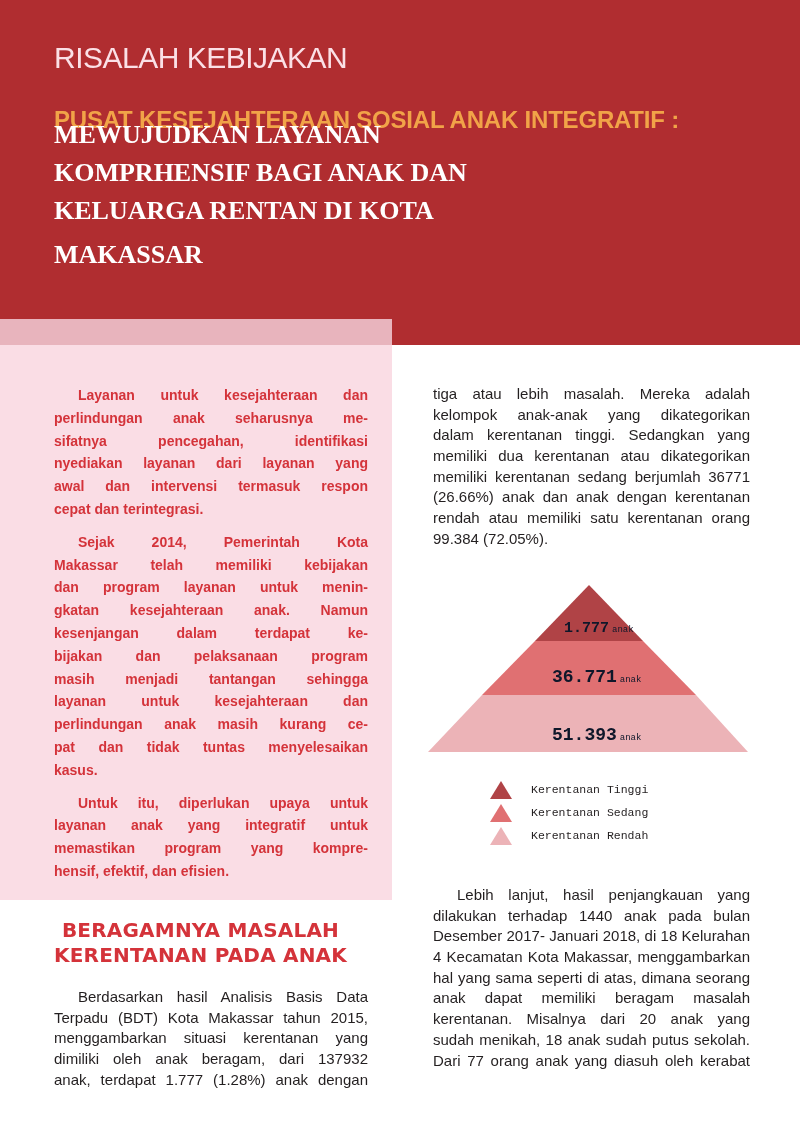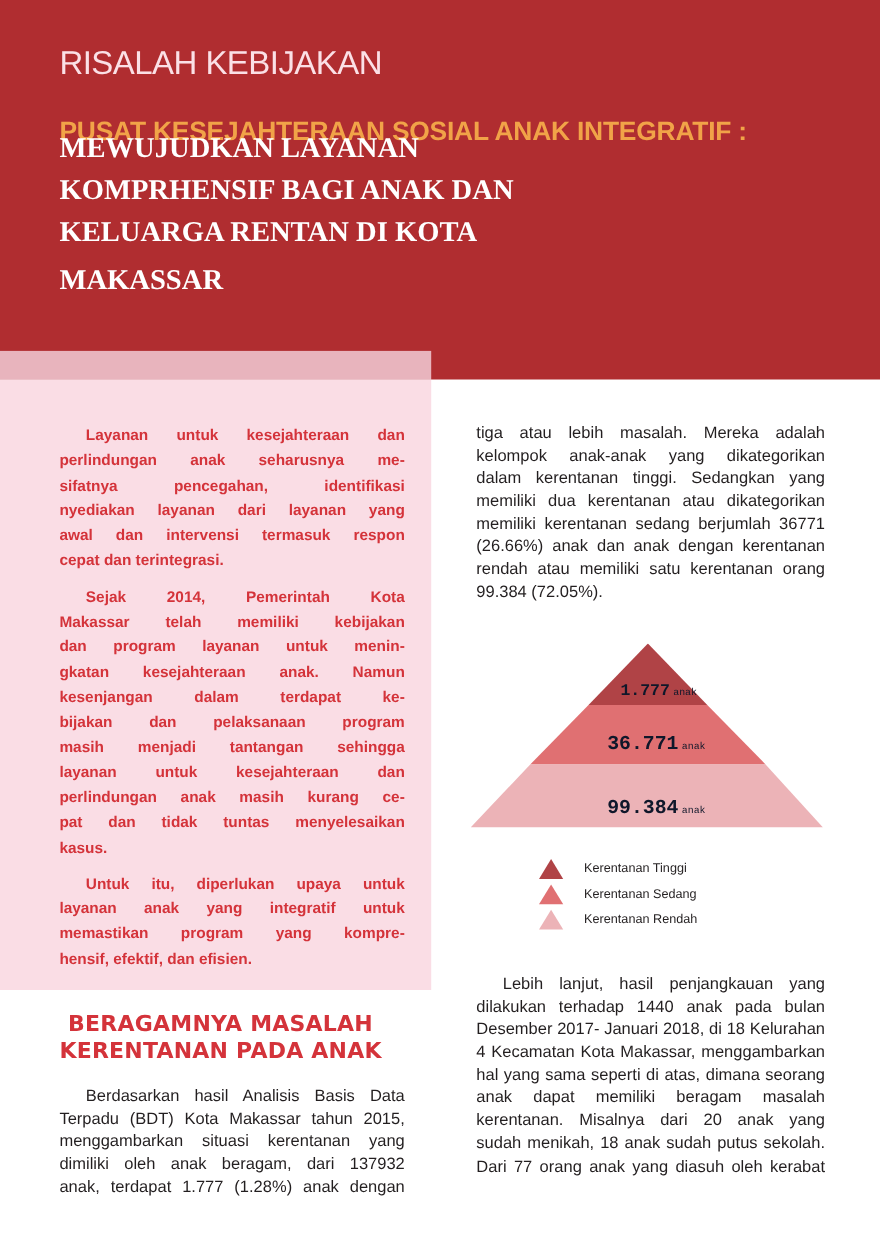--- a/index.html
+++ b/index.html
@@ -22,21 +22,21 @@
   .body-right { position:absolute; left:433px; width:317px; color:#231f20; font-family:"Liberation Sans", sans-serif; font-size:15px; }
   .body-left .line, .body-right .line { height:20.7px; line-height:20.7px; }
   .body-right.top { top:384px; }
   .body-right.bottom { top:885px; }
   .pyramid { position:absolute; left:428px; top:585px; width:322px; height:168px; }
   .pyr-label { position:absolute; color:#0f172a; font-family:Liberation Mono, monospace; font-weight:bold; white-space:nowrap; }
   .pyr-label .unit { font-weight:normal; font-size:9px; margin-left:3px; }
   .legend { position:absolute; left:490px; top:778px; }
   .legend-item { position:relative; height:23px; display:flex; align-items:center; }
   .legend-tri { width:0; height:0; border-left:11px solid transparent; border-right:11px solid transparent; border-bottom-width:18px; border-bottom-style:solid; margin-right:19px; }
-  .legend-label { color:#231f20; font-family:Liberation Sans, sans-serif; font-size:11.5px;text-align:center; }
+  .legend-label { color:#231f20; font-family:Liberation Mono, monospace; font-size:11.5px;text-align:center; }
 </style>
 </head>
 <body>
 
 <div class="header">
   <div class="kicker">RISALAH KEBIJAKAN</div>
   <div class="subtitle">PUSAT KESEJAHTERAAN SOSIAL  ANAK INTEGRATIF :</div>
   <div class="title">
     <div>MEWUJUDKAN LAYANAN</div>
     <div>KOMPRHENSIF BAGI ANAK  DAN</div>
@@ -109,21 +109,21 @@
     <polygon points="107,56 215,56 268,110 54,110" fill="#e07072"></polygon>
     <polygon points="54,110 268,110 320,167 0,167" fill="#ecb3b7"></polygon>
   </svg>
   <div class="pyr-label" style="left:136px; top:35px; font-size:15px;">
     <span>1.777</span><span class="unit">anak</span>
   </div>
   <div class="pyr-label" style="left:124px; top:82px; font-size:18px;">
     <span>36.771</span><span class="unit">anak</span>
   </div>
   <div class="pyr-label" style="left:124px; top:140px; font-size:18px;">
-    <span>99.384</span><span class="unit">anak</span>
+    <span>51.393</span><span class="unit">anak</span>
   </div>
 </div>
 
 <div class="legend">
   <div class="legend-item">
     <span class="legend-tri" style="border-bottom-color:#b04346;"></span>
     <span class="legend-label">Kerentanan Tinggi</span>
   </div>
   <div class="legend-item">
     <span class="legend-tri" style="border-bottom-color:#e07072;"></span>

